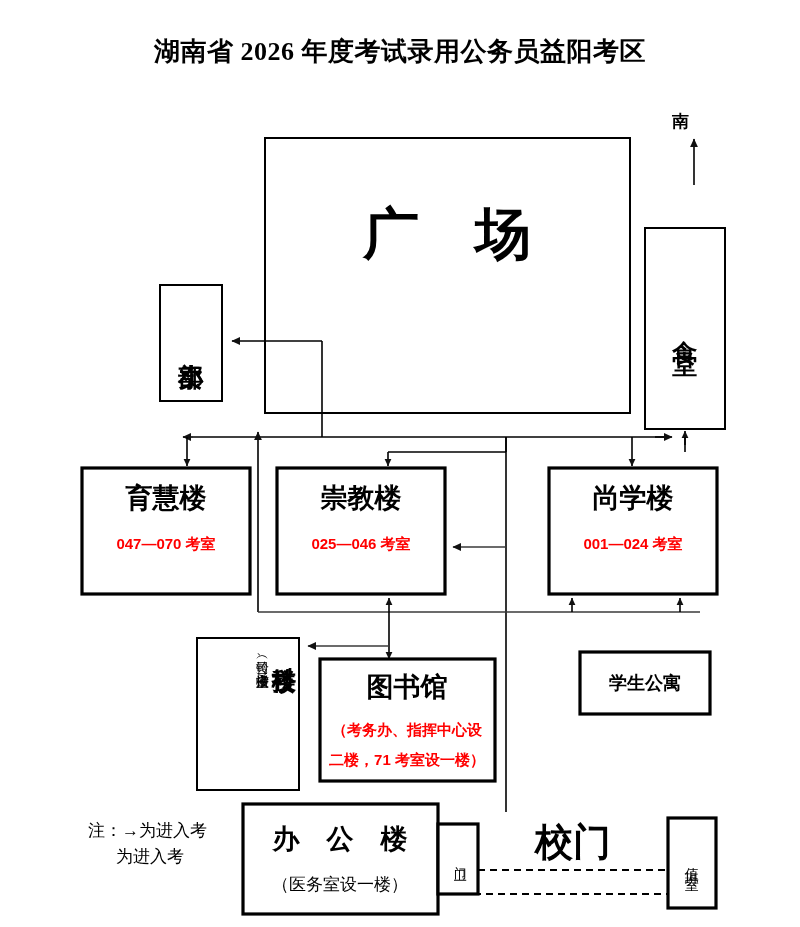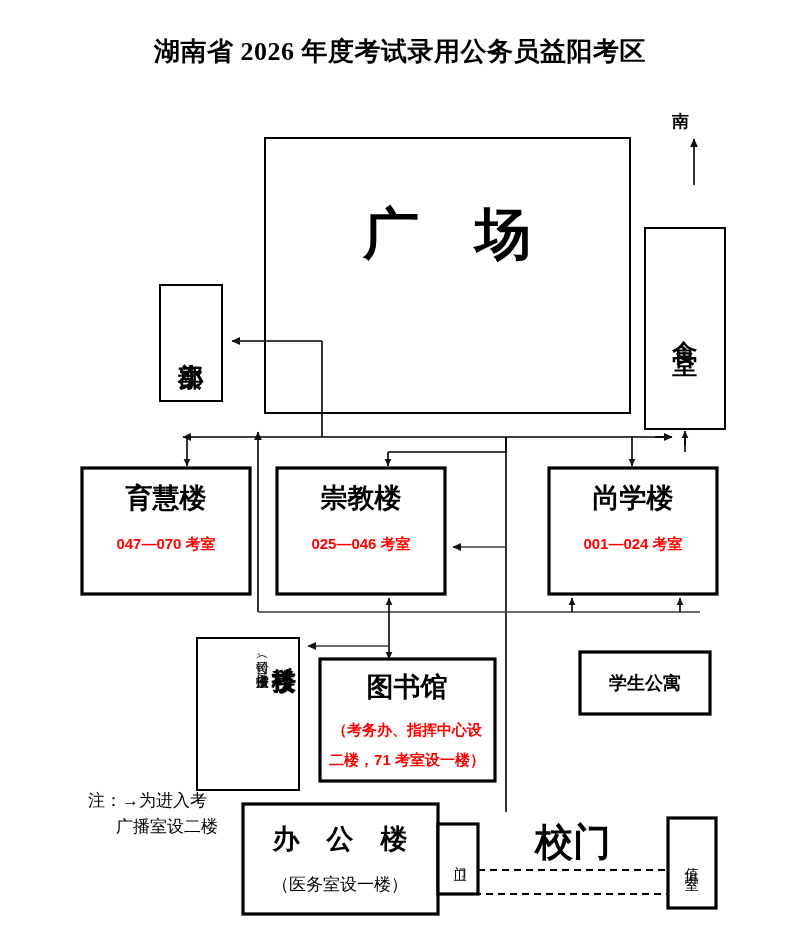--- a/index.html
+++ b/index.html
@@ -145,21 +145,21 @@
     letter-spacing: 0px;
     font-family: "Liberation Sans", "DejaVu Sans", sans-serif;
     max-height: 132px;
     white-space: normal;
     margin-right: 2px;
     padding-top: 4px;
   }
   #note-block {
     position: absolute;
     left: 88px;
-    top: 788px;
+    top: 818px;
     width: 150px;
     font-family: "Liberation Serif", "DejaVu Serif", serif;
     font-size: 17px;
     line-height: 26px;
     color: #000;
   }
   #note-block .l2 { padding-left: 28px; }
   #label-nan {
     position: absolute;
     left: 672px; top: 110px;
@@ -290,18 +290,18 @@
     <div class="v-main">科技楼</div>
     <div class="v-sub">（司铃、广播室设二楼）</div>
   </div>
 
   <div class="vlabel" id="label-menwei">门卫</div>
 
   <div class="vlabel" id="label-zhibanshi">值班室</div>
 
   <div id="note-block">
     <div class="l1">注：→为进入考</div>
-    <div class="l2">广播室设二楼</div>
+    <div class="l2">为进入考</div>
   </div>
 
   <div id="label-nan">南</div>
 
 </div>
 
 </body></html>

